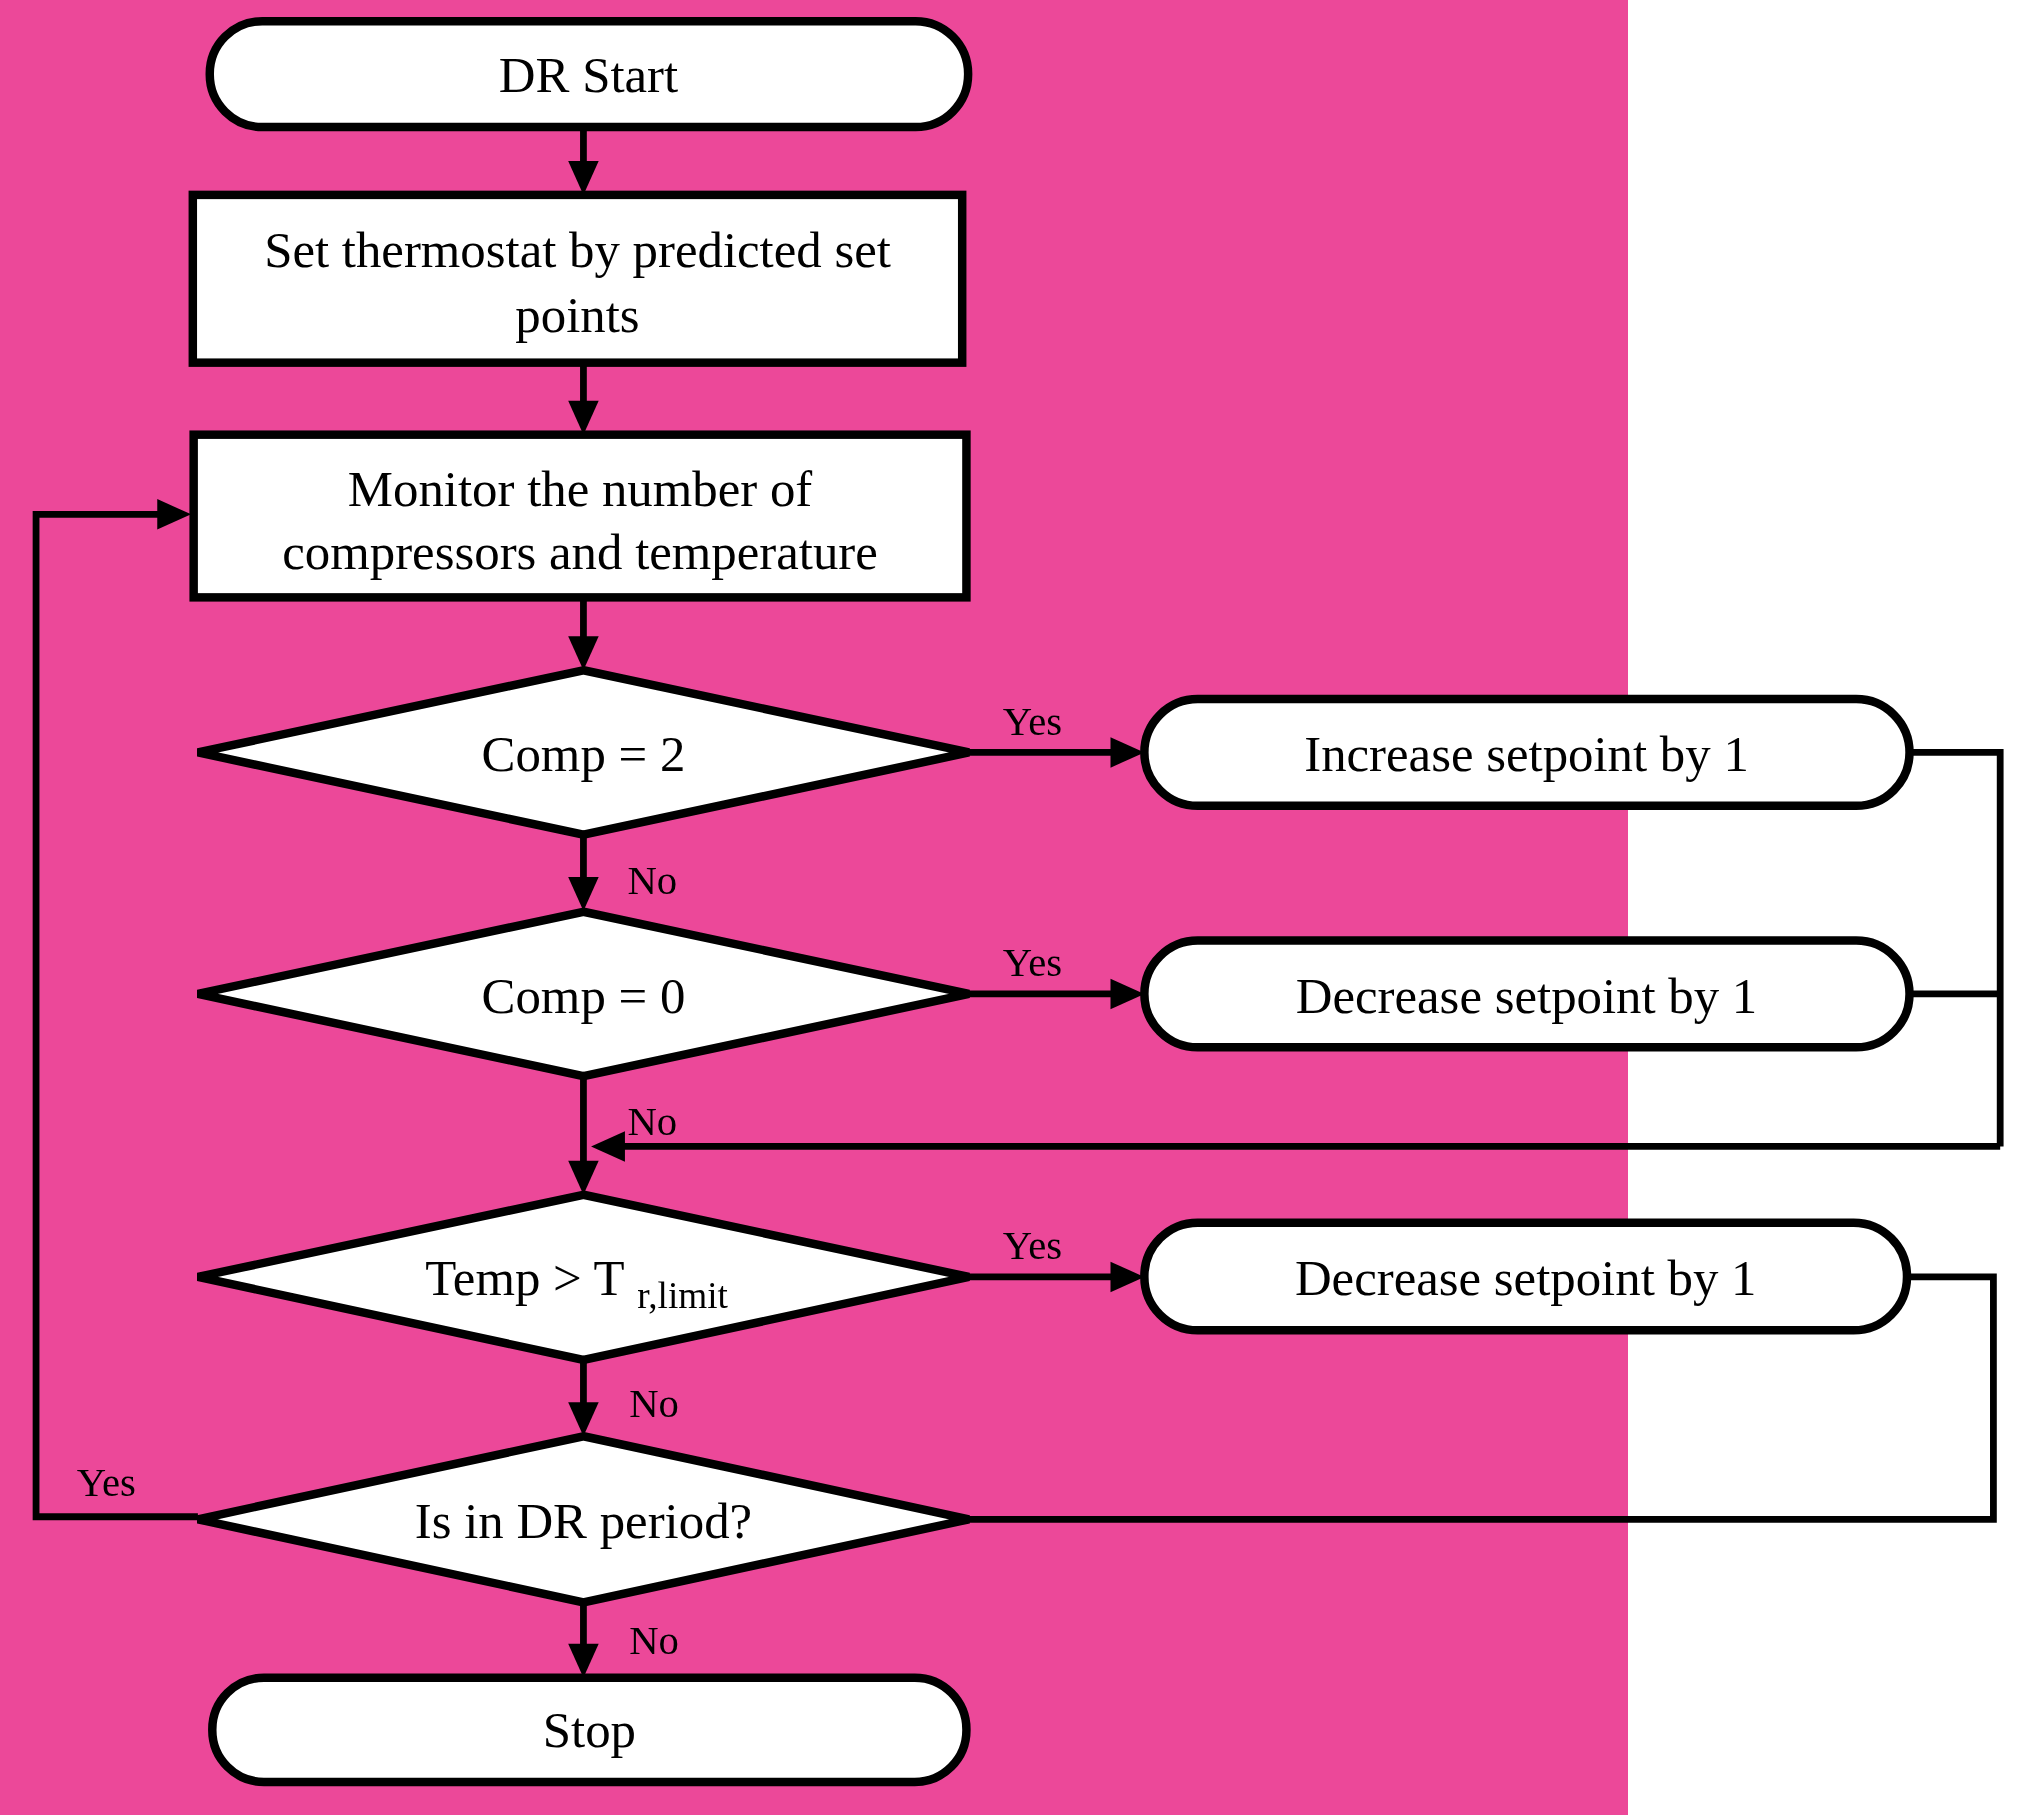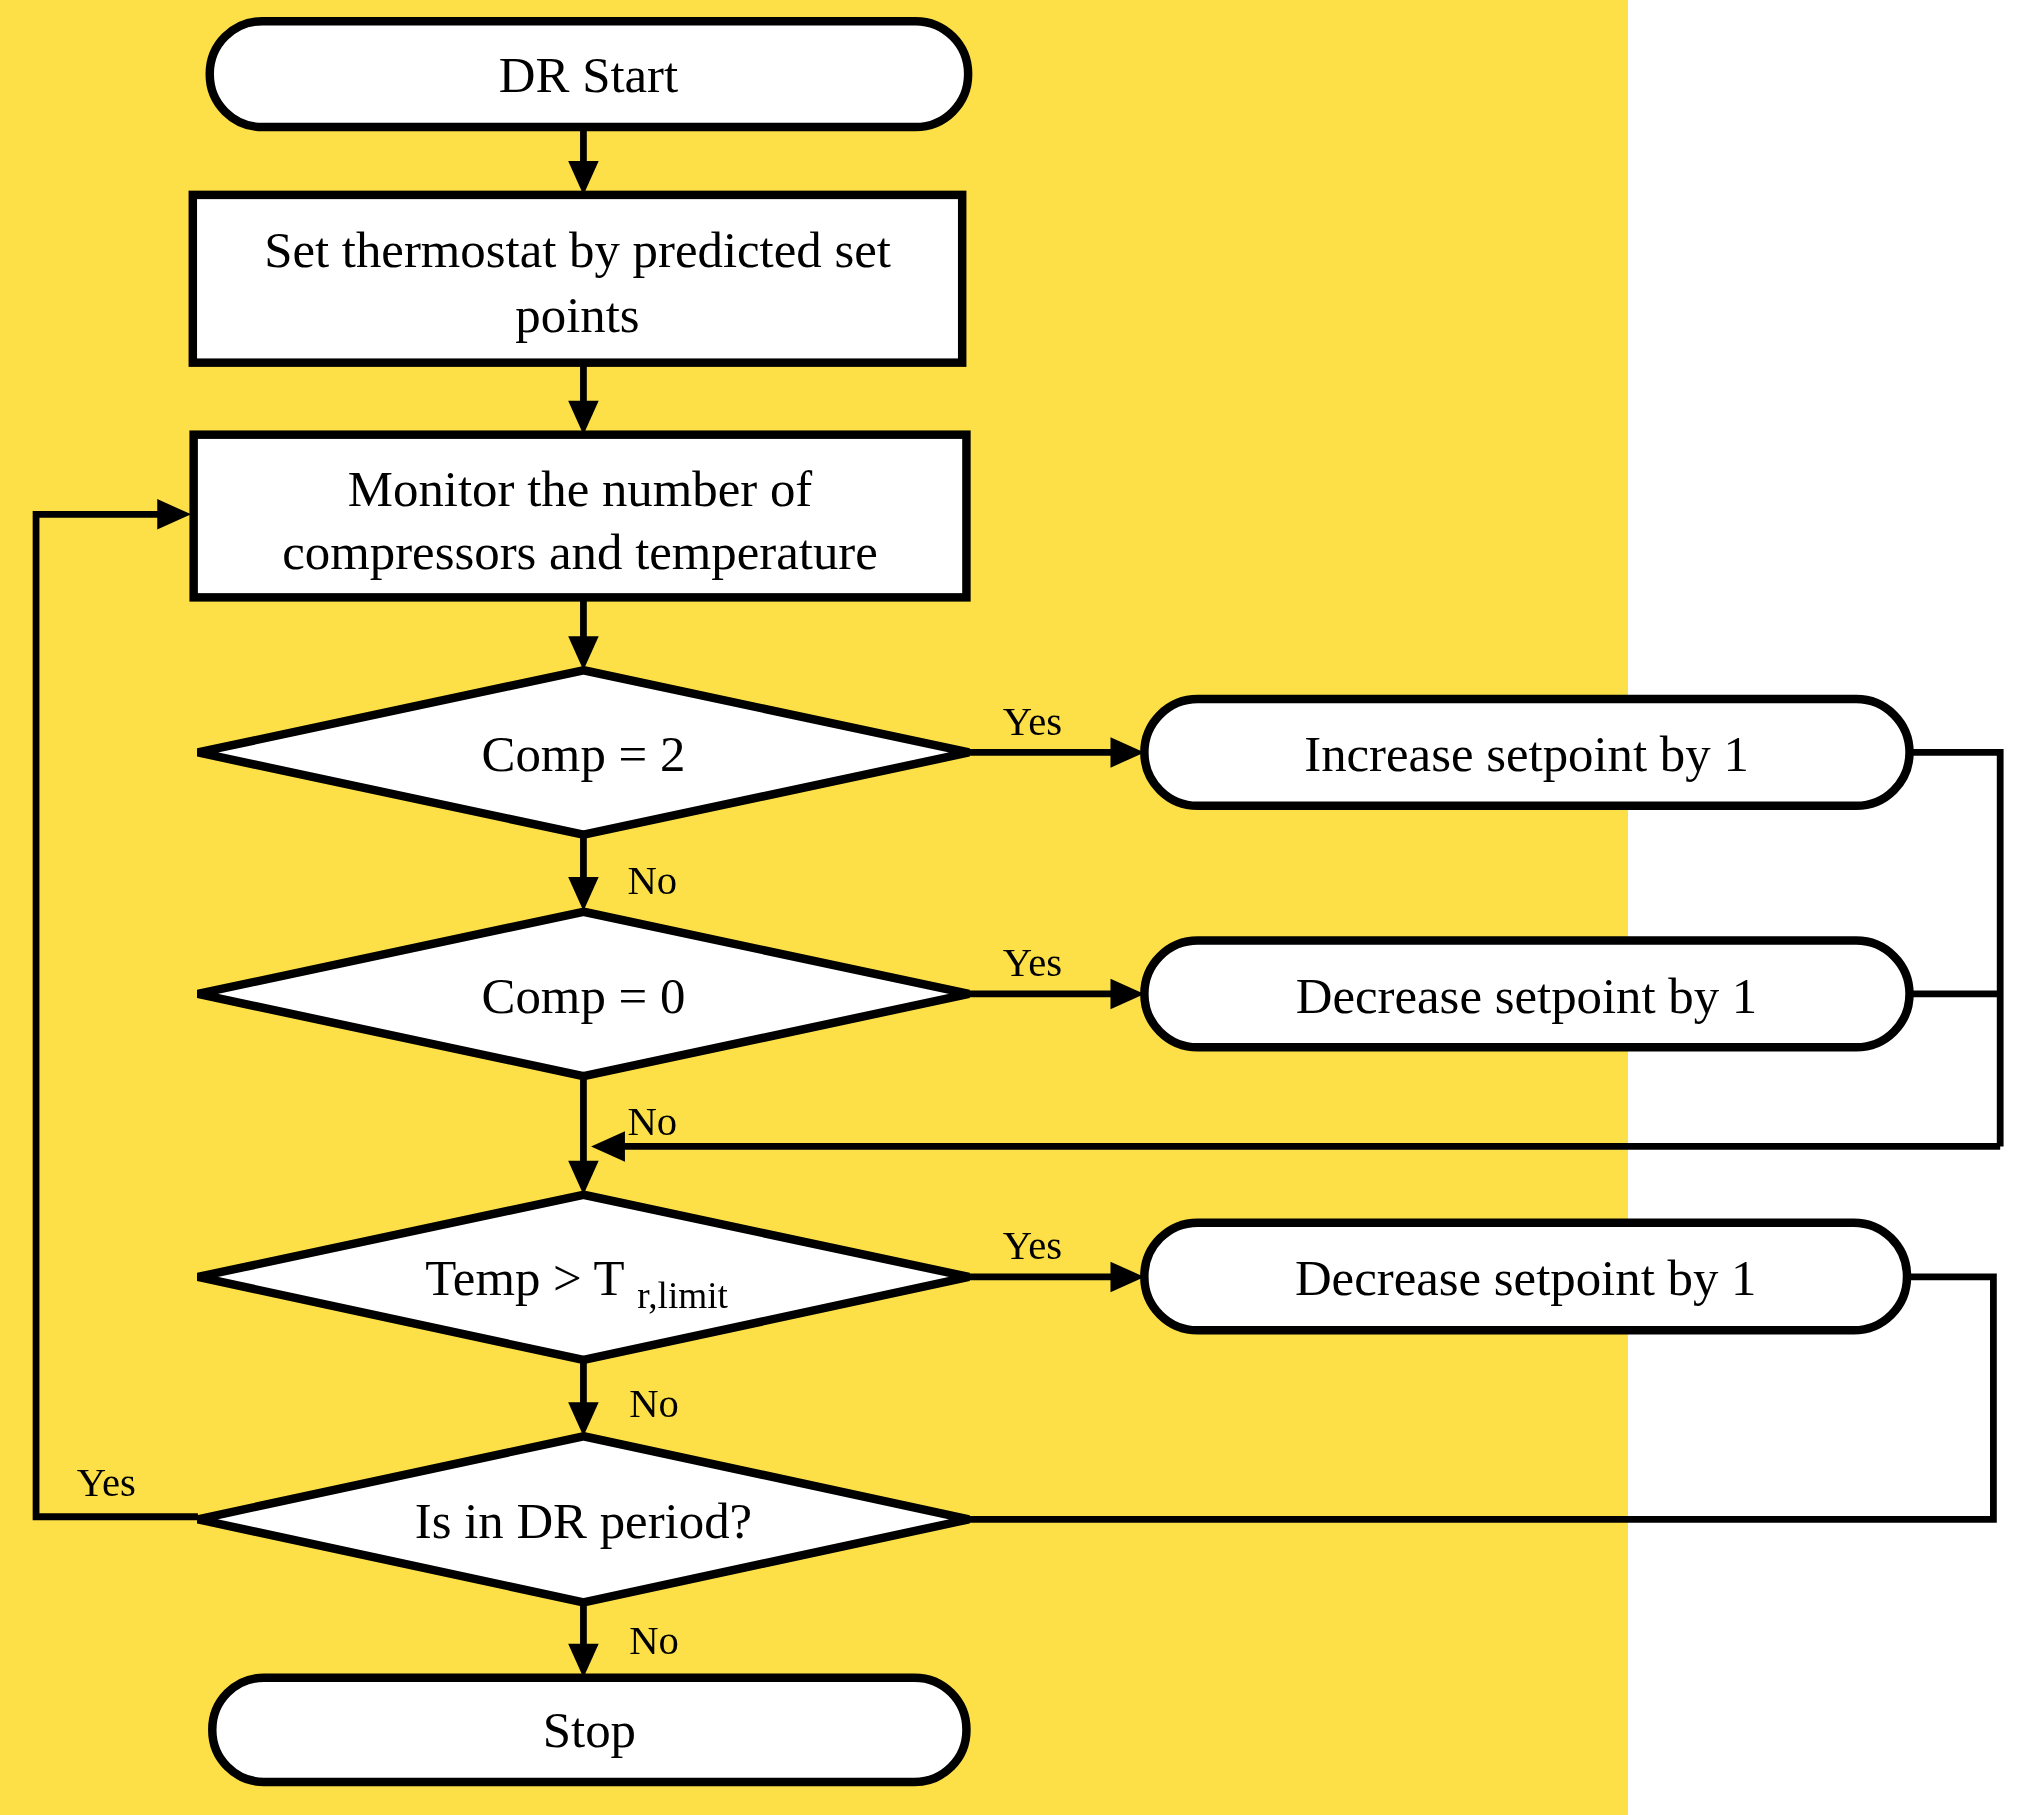--- a/index.html
+++ b/index.html
@@ -3,21 +3,21 @@
 <meta charset="utf-8">
 <style>
   html, body {
     margin: 0;
     padding: 0;
     background: #ffffff;
   }
   .page {
     width: 1628px;
     height: 1815px;
-    background: #fde047;
+    background: #ec4899;
   }
   svg {
     display: block;
   }
   .shape-thick {
     fill: #ffffff;
     stroke: #000000;
     stroke-width: 10;
   }
   .edge {

